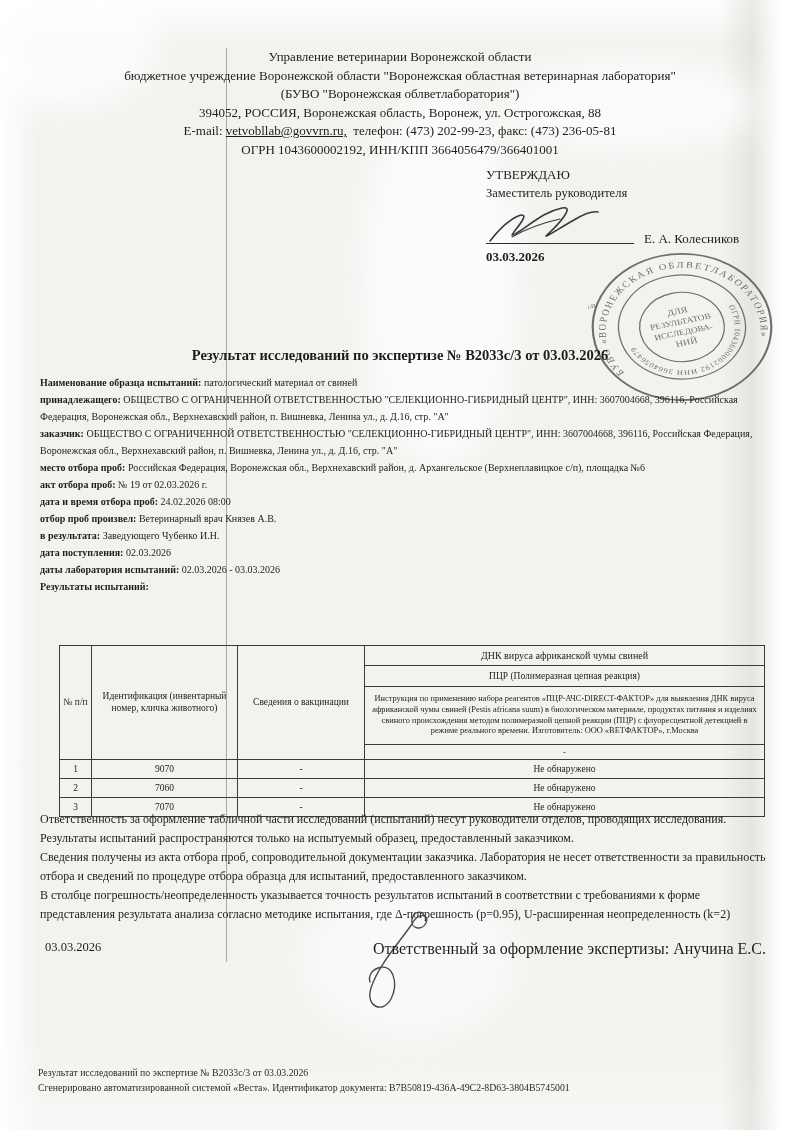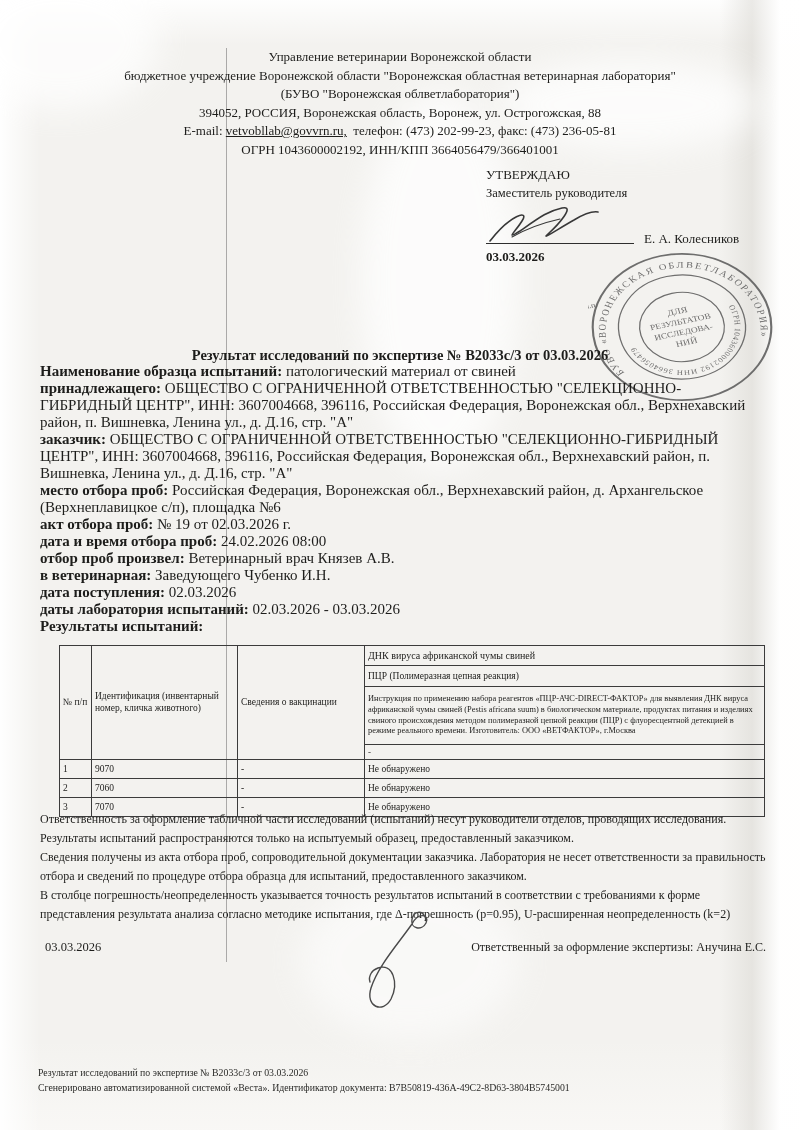--- a/index.html
+++ b/index.html
@@ -31,41 +31,41 @@
   .sig-name{position:absolute;left:158px;bottom:6px;white-space:nowrap;}
   .approval .appr-date{margin-top:-4px;font-weight:bold;}
 
   
   .stamp-wrap{position:absolute;left:588px;top:250px;width:188px;height:154px;opacity:.88;}
 
   
   .doc-title{position:absolute;top:347px;left:0;width:800px;text-align:center;font-weight:bold;font-size:14.5px;}
 
   
-  .fields{position:absolute;top:363px;left:40px;width:727px;font-size:15px;line-height:17px;}
+  .fields{position:absolute;top:374px;left:40px;width:727px;font-size:10px;line-height:17px;}
   .fields p{margin:0;}
   .fields b{font-weight:bold;}
 
   
   table.results{position:absolute;left:59px;top:645px;border-collapse:collapse;table-layout:fixed;width:705px;background:transparent;}
-  table.results td{border:1px solid #3b3b3b;padding:1px 3px;text-align:left;vertical-align:middle;overflow:hidden;}
+  table.results td{border:1px solid #3b3b3b;padding:1px 3px;text-align:center;vertical-align:middle;overflow:hidden;}
   td.hc{font-size:9.5px;line-height:11.5px;}
   td.t-dnk{font-size:10px;height:17px;}
   td.t-pcr{font-size:9.5px;height:18px;}
   td.t-instr{font-size:8.4px;line-height:10.6px;height:55px;font-weight:normal;padding:2px 8px;}
   td.t-dash{font-size:9px;height:12px;}
   tr.d td{font-size:9.5px;height:16px;}
 
   
   .footnotes{position:absolute;left:40px;top:810px;width:727px;font-size:12px;line-height:19px;}
   .footnotes p{margin:0;}
 
   
   .signoff-date{position:absolute;left:45px;top:940px;font-size:12.5px;}
-  .signoff-resp{position:absolute;right:34px;top:940px;font-size:12px;}
+  .signoff-resp{position:absolute;right:34px;top:940px;font-size:16px;}
   .big-sig{position:absolute;left:348px;top:908px;}
 
   
   .doc-footer{position:absolute;left:38px;top:1066px;font-size:9.8px;line-height:14.5px;color:#2a2a28;}
   .doc-footer div{white-space:nowrap;}
 </style>
 </head>
 <body>
 
 <div class="page">
@@ -131,21 +131,21 @@
   <div class="doc-title">Результат исследований по экспертизе № В2033с/3 от 03.03.2026</div>
 
   <div class="fields">
     <p><b>Наименование образца испытаний:</b><span> патологический материал от свиней</span></p>
     <p><b>принадлежащего:</b><span> ОБЩЕСТВО С ОГРАНИЧЕННОЙ ОТВЕТСТВЕННОСТЬЮ "СЕЛЕКЦИОННО-ГИБРИДНЫЙ ЦЕНТР", ИНН: 3607004668, 396116, Российская Федерация, Воронежская обл., Верхнехавский район, п. Вишневка, Ленина ул., д. Д.16, стр. "А"</span></p>
     <p><b>заказчик:</b><span> ОБЩЕСТВО С ОГРАНИЧЕННОЙ ОТВЕТСТВЕННОСТЬЮ "СЕЛЕКЦИОННО-ГИБРИДНЫЙ ЦЕНТР", ИНН: 3607004668, 396116, Российская Федерация, Воронежская обл., Верхнехавский район, п. Вишневка, Ленина ул., д. Д.16, стр. "А"</span></p>
     <p><b>место отбора проб:</b><span> Российская Федерация, Воронежская обл., Верхнехавский район, д. Архангельское (Верхнеплавицкое с/п), площадка №6</span></p>
     <p><b>акт отбора проб:</b><span> № 19 от 02.03.2026 г.</span></p>
     <p><b>дата и время отбора проб:</b><span> 24.02.2026 08:00</span></p>
     <p><b>отбор проб произвел:</b><span> Ветеринарный врач Князев А.В.</span></p>
-    <p><b>в ветеринарная:</b><span> Заведующего Чубенко И.Н.</span></p>
+    <p><b>в результата:</b><span> Заведующего Чубенко И.Н.</span></p>
     <p><b>дата поступления:</b><span> 02.03.2026</span></p>
     <p><b>даты лаборатория испытаний:</b><span> 02.03.2026 - 03.03.2026</span></p>
     <p><b>Результаты испытаний:</b></p>
   </div>
 
   <table class="results">
     <colgroup>
         <col style="width:32px">
         <col style="width:146px">
         <col style="width:127px">

